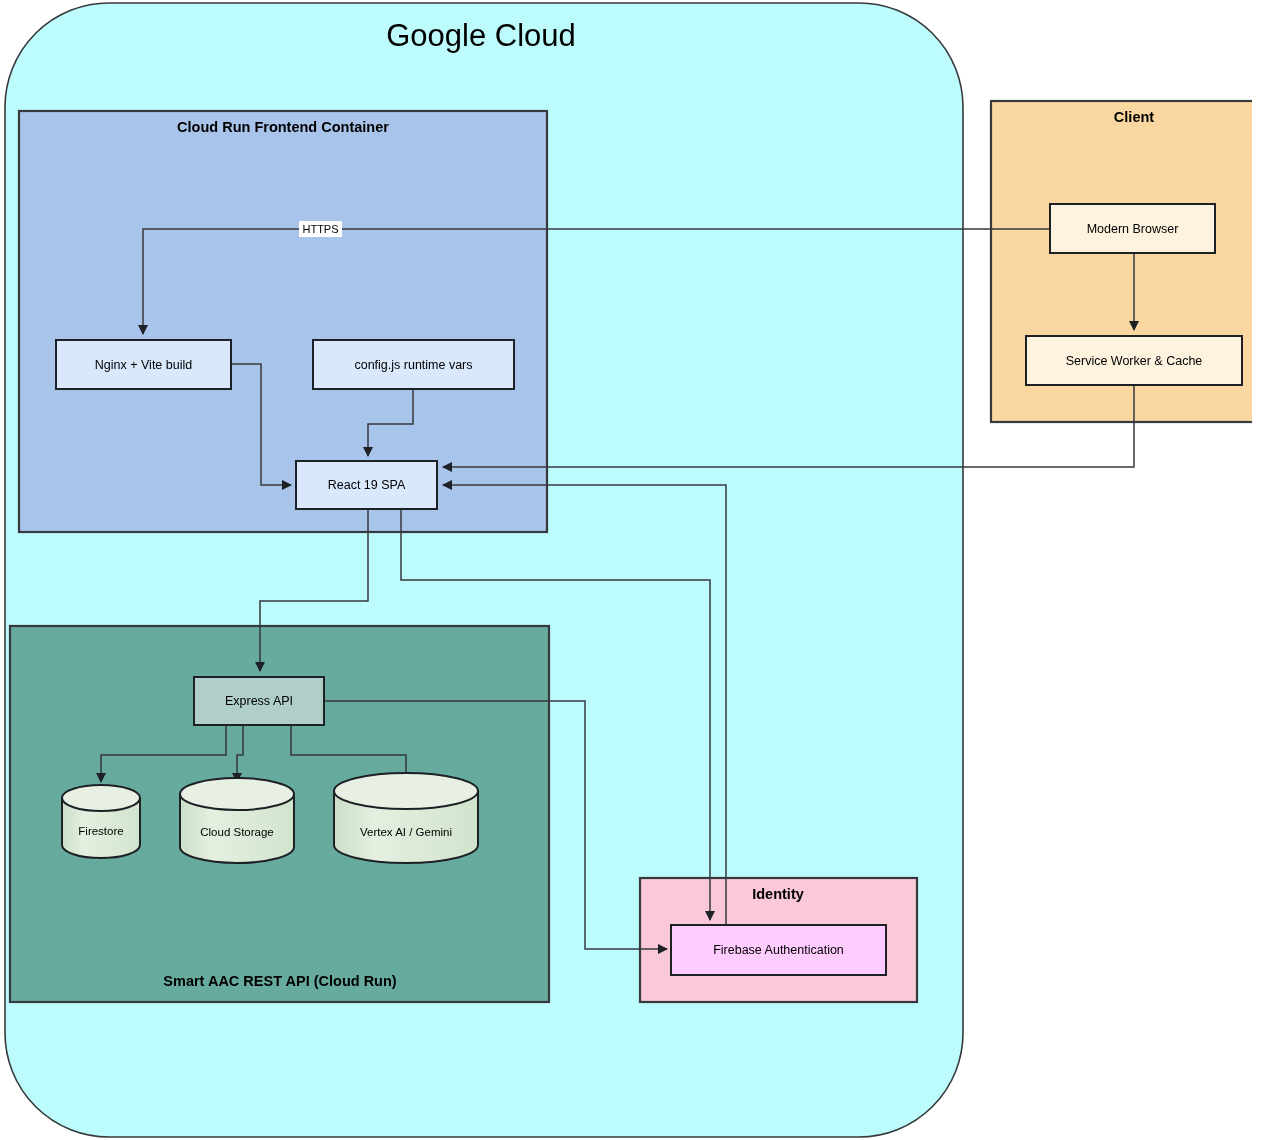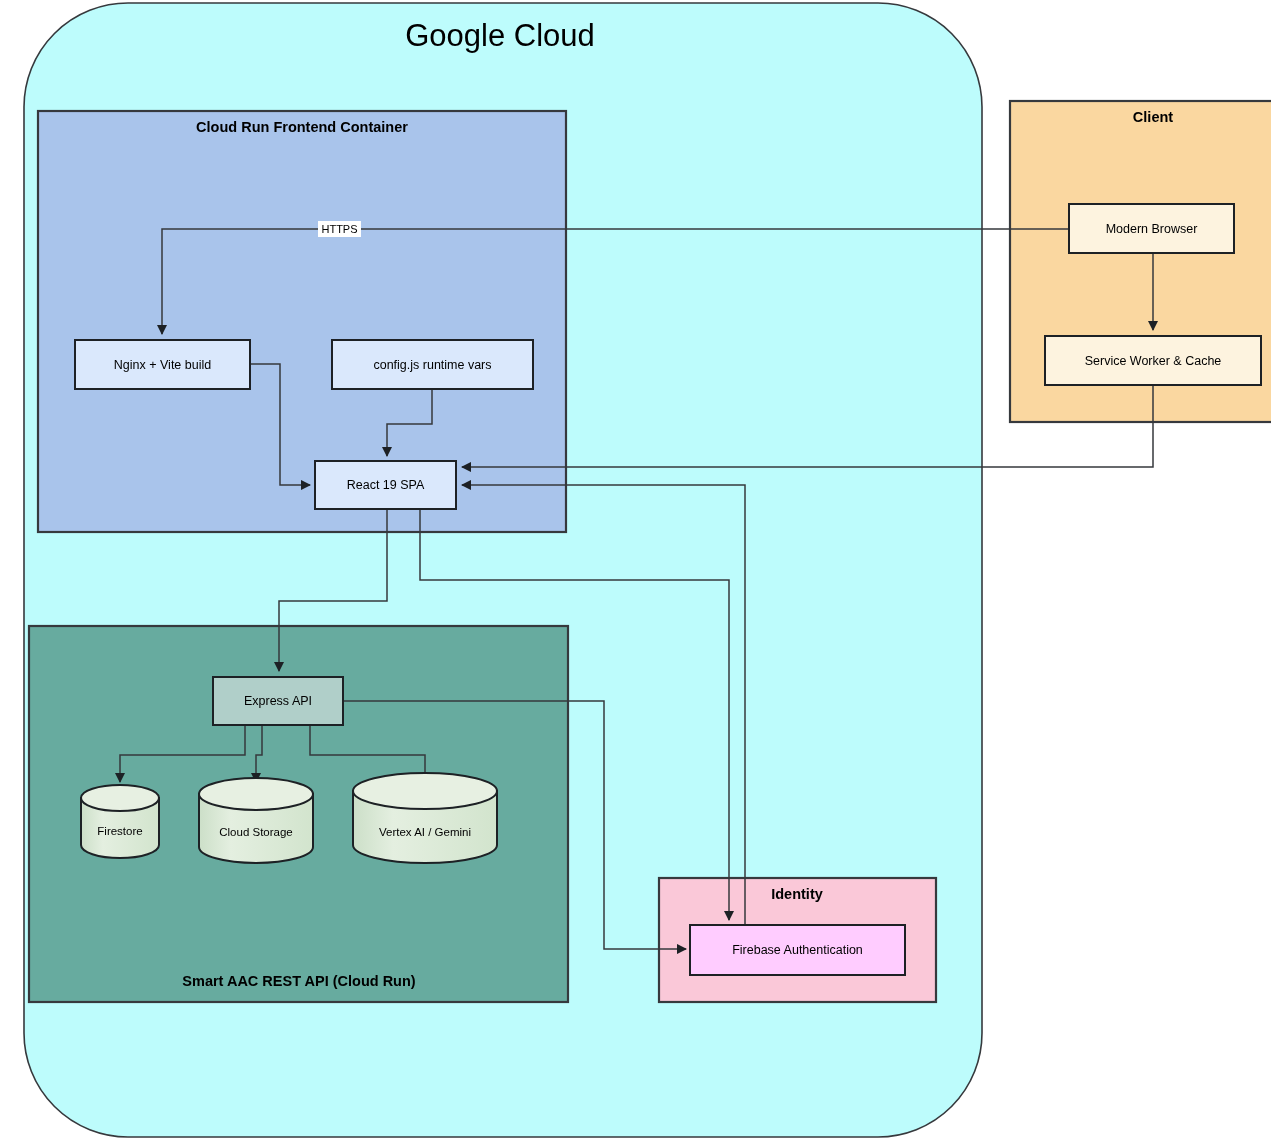--- a/index.html
+++ b/index.html
@@ -1,17 +1,17 @@
 <!DOCTYPE html>
 <html><head>
 <meta charset="utf-8">
 <style>
   html,body{margin:0;padding:0;background:#ffffff;}
   body{width:1280px;height:1140px;font-family:"Liberation Sans",sans-serif;}
-  #stage{position:relative;width:1252px;height:1140px;overflow:hidden;margin-left:19px;}
+  #stage{position:relative;width:1252px;height:1140px;overflow:hidden;}
   svg{position:absolute;top:0;left:0;width:1280px;height:1140px;}
   .lbl{font-family:"Liberation Sans",sans-serif;}
 </style>
 </head>
 <body>
 
 <div id="stage">
 <svg viewBox="0 0 1280 1140" xmlns="http://www.w3.org/2000/svg">
   <defs>
     <marker id="ah" viewBox="0 0 10 10" refX="9" refY="5" markerWidth="7" markerHeight="7" orient="auto-start-reverse">

